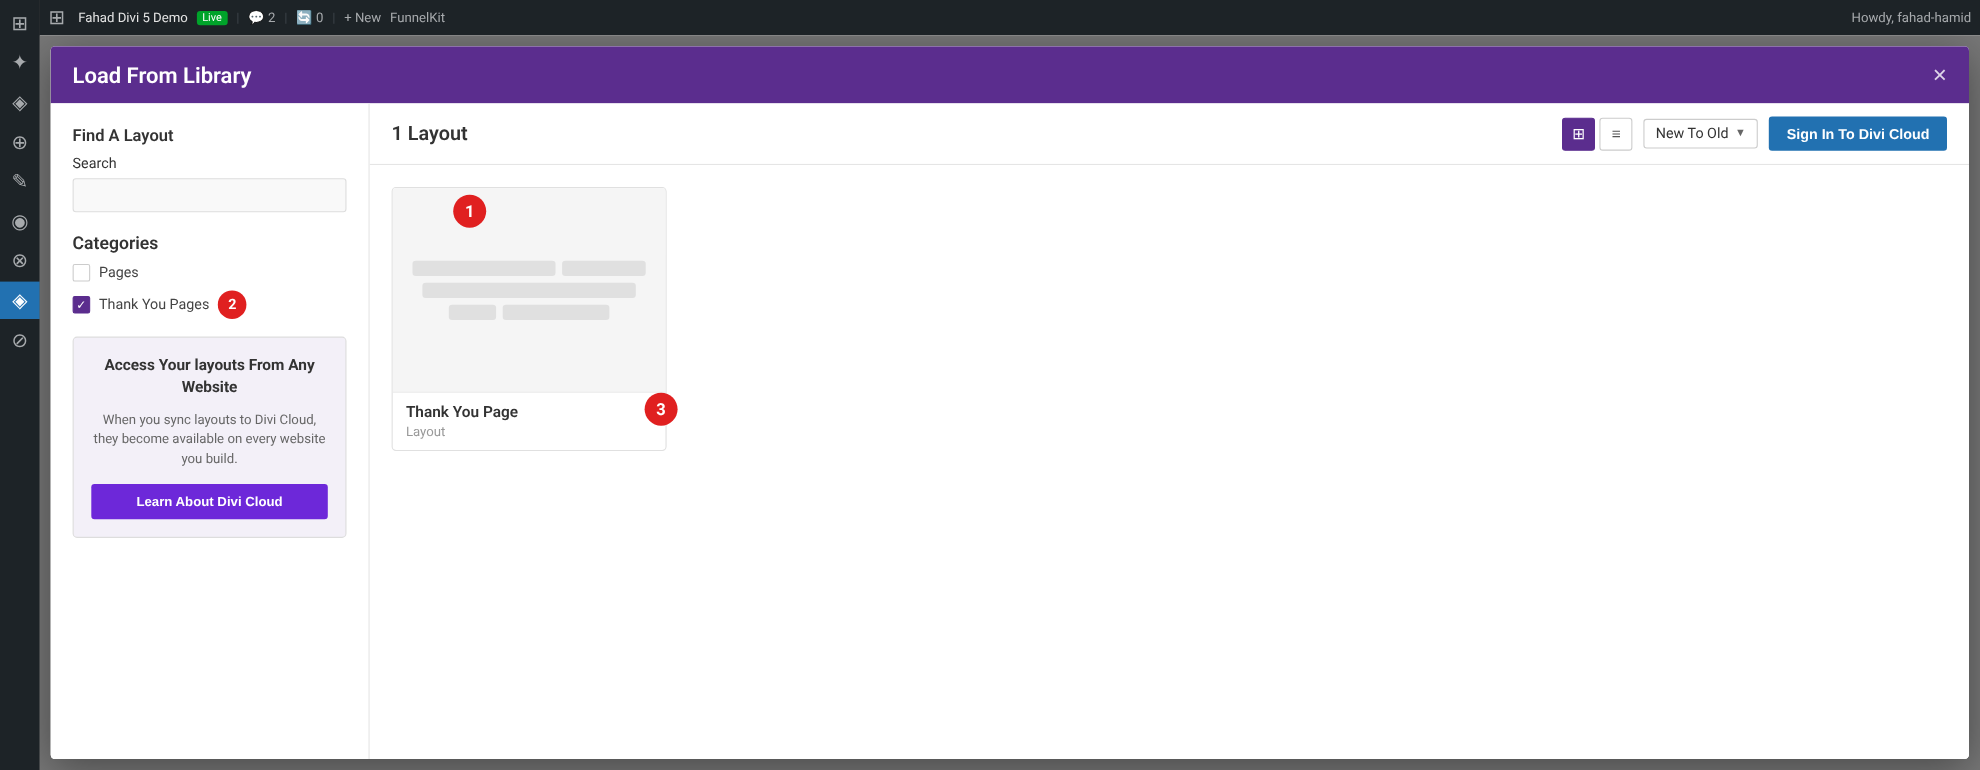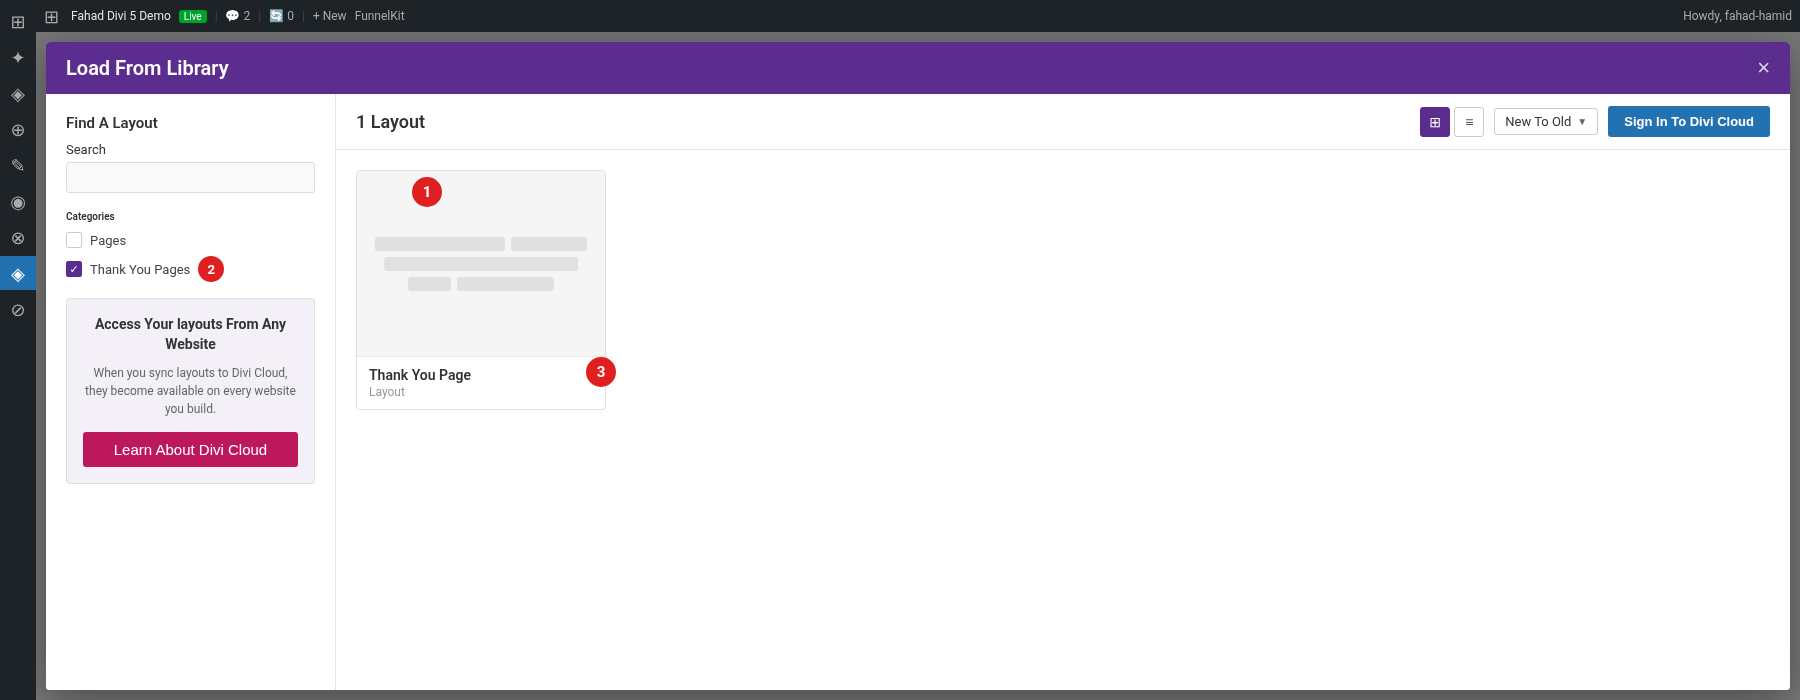--- a/index.html
+++ b/index.html
@@ -209,21 +209,21 @@
       padding: 7px 10px;
       border: 1px solid #ddd;
       border-radius: 3px;
       font-size: 13px;
       color: #555;
       background: #f9f9f9;
       margin-bottom: 18px;
     }
 
     .categories-title {
-      font-size: 10px;
+      font-size: 16px;
       font-weight: 600;
       color: #333;
       margin-bottom: 10px;
     }
 
     .category-item {
       display: flex;
       align-items: center;
       gap: 8px;
       margin-bottom: 8px;
@@ -267,27 +267,27 @@
       line-height: 1.4;
       margin-bottom: 10px;
     }
     .cloud-promo-text {
       font-size: 12px;
       color: #666;
       line-height: 1.5;
       margin-bottom: 14px;
     }
     .cloud-promo-btn {
-      background: #be185d;
+      background: #6d28d9;
       color: #fff;
       border: none;
       border-radius: 3px;
       padding: 9px 16px;
-      font-size: 15px;
-      font-weight: 400;
+      font-size: 12px;
+      font-weight: 700;
       cursor: pointer;
       width: 100%;
     }
 
     
     .modal-content {
       flex: 1;
       display: flex;
       flex-direction: column;
       overflow: hidden;

